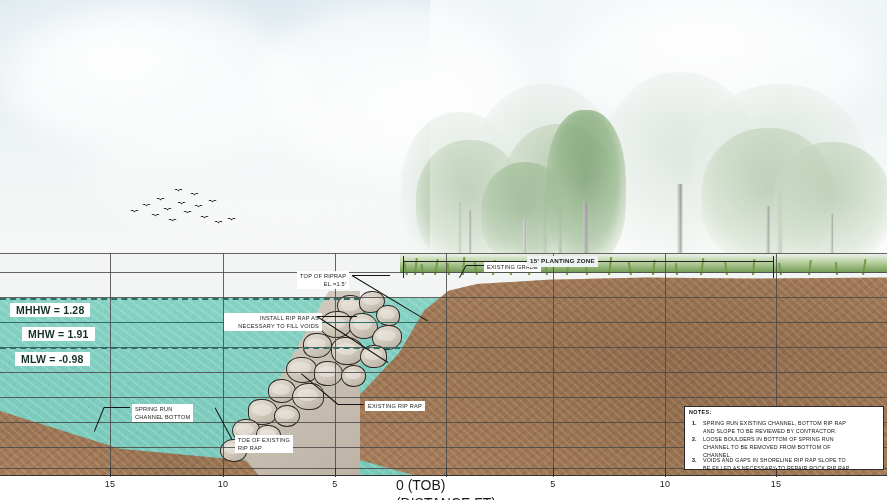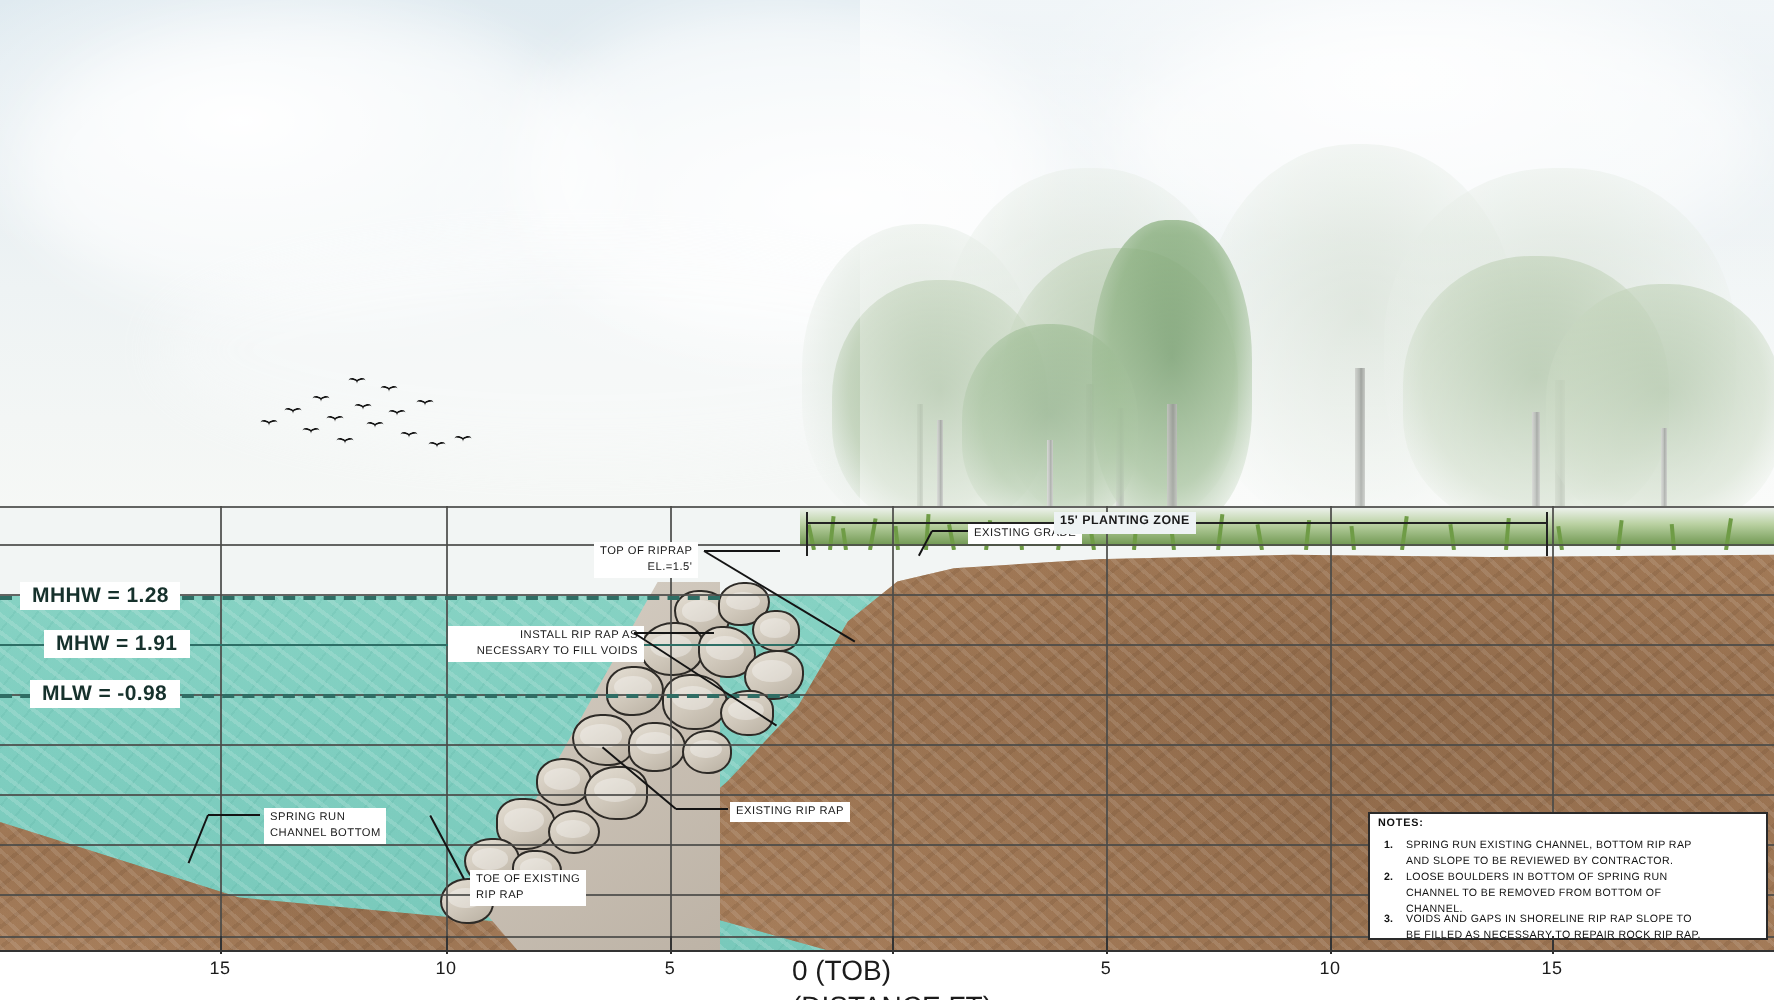--- a/index.html
+++ b/index.html
@@ -70,21 +70,21 @@
         background:rgba(255,255,255,.35);}
 
   
   .wl{position:absolute;left:0;width:470px;height:0;}
   .wl-solid{border-top:1.4px solid #2d6f66;}
   .wl-dash{border-top:2px dashed #2f6d64;}
   .wl-dashdot{border-top:2px dashed #2f6d64;}
 
   
   .lbl{position:absolute;background:#ffffff;border:0;color:#16312c;
-       font-size:10.5px;font-weight:bold;letter-spacing:.2px;white-space:nowrap;padding:1px 6px;}
+       font-size:10.5px;font-weight:bold;letter-spacing:.2px;white-space:nowrap;padding:1px 6px;margin-top:12px;}
   .note{position:absolute;background:#ffffff;color:#1a1a1a;white-space:pre;
         font-family:"Liberation Sans",sans-serif;font-size:5.6px;line-height:1.45;letter-spacing:.25px;padding:1px 3px;}
   .leader{position:absolute;height:0;border-top:.9px solid #141414;transform-origin:left center;}
   .dimline{position:absolute;height:0;border-top:1px solid #222;}
   .dimtick{position:absolute;width:0;border-left:1px solid #222;}
 
   
   .notesbox{position:absolute;left:684px;top:406px;width:198px;height:62px;background:#ffffff;border:1px solid #2a2a2a;}
   .notesTitle{position:absolute;left:4px;top:2px;font-size:5.4px;font-weight:bold;letter-spacing:.4px;color:#111;}
   .noteItem{position:absolute;font-size:5.3px;line-height:1.5;color:#111;letter-spacing:.2px;white-space:pre;}

